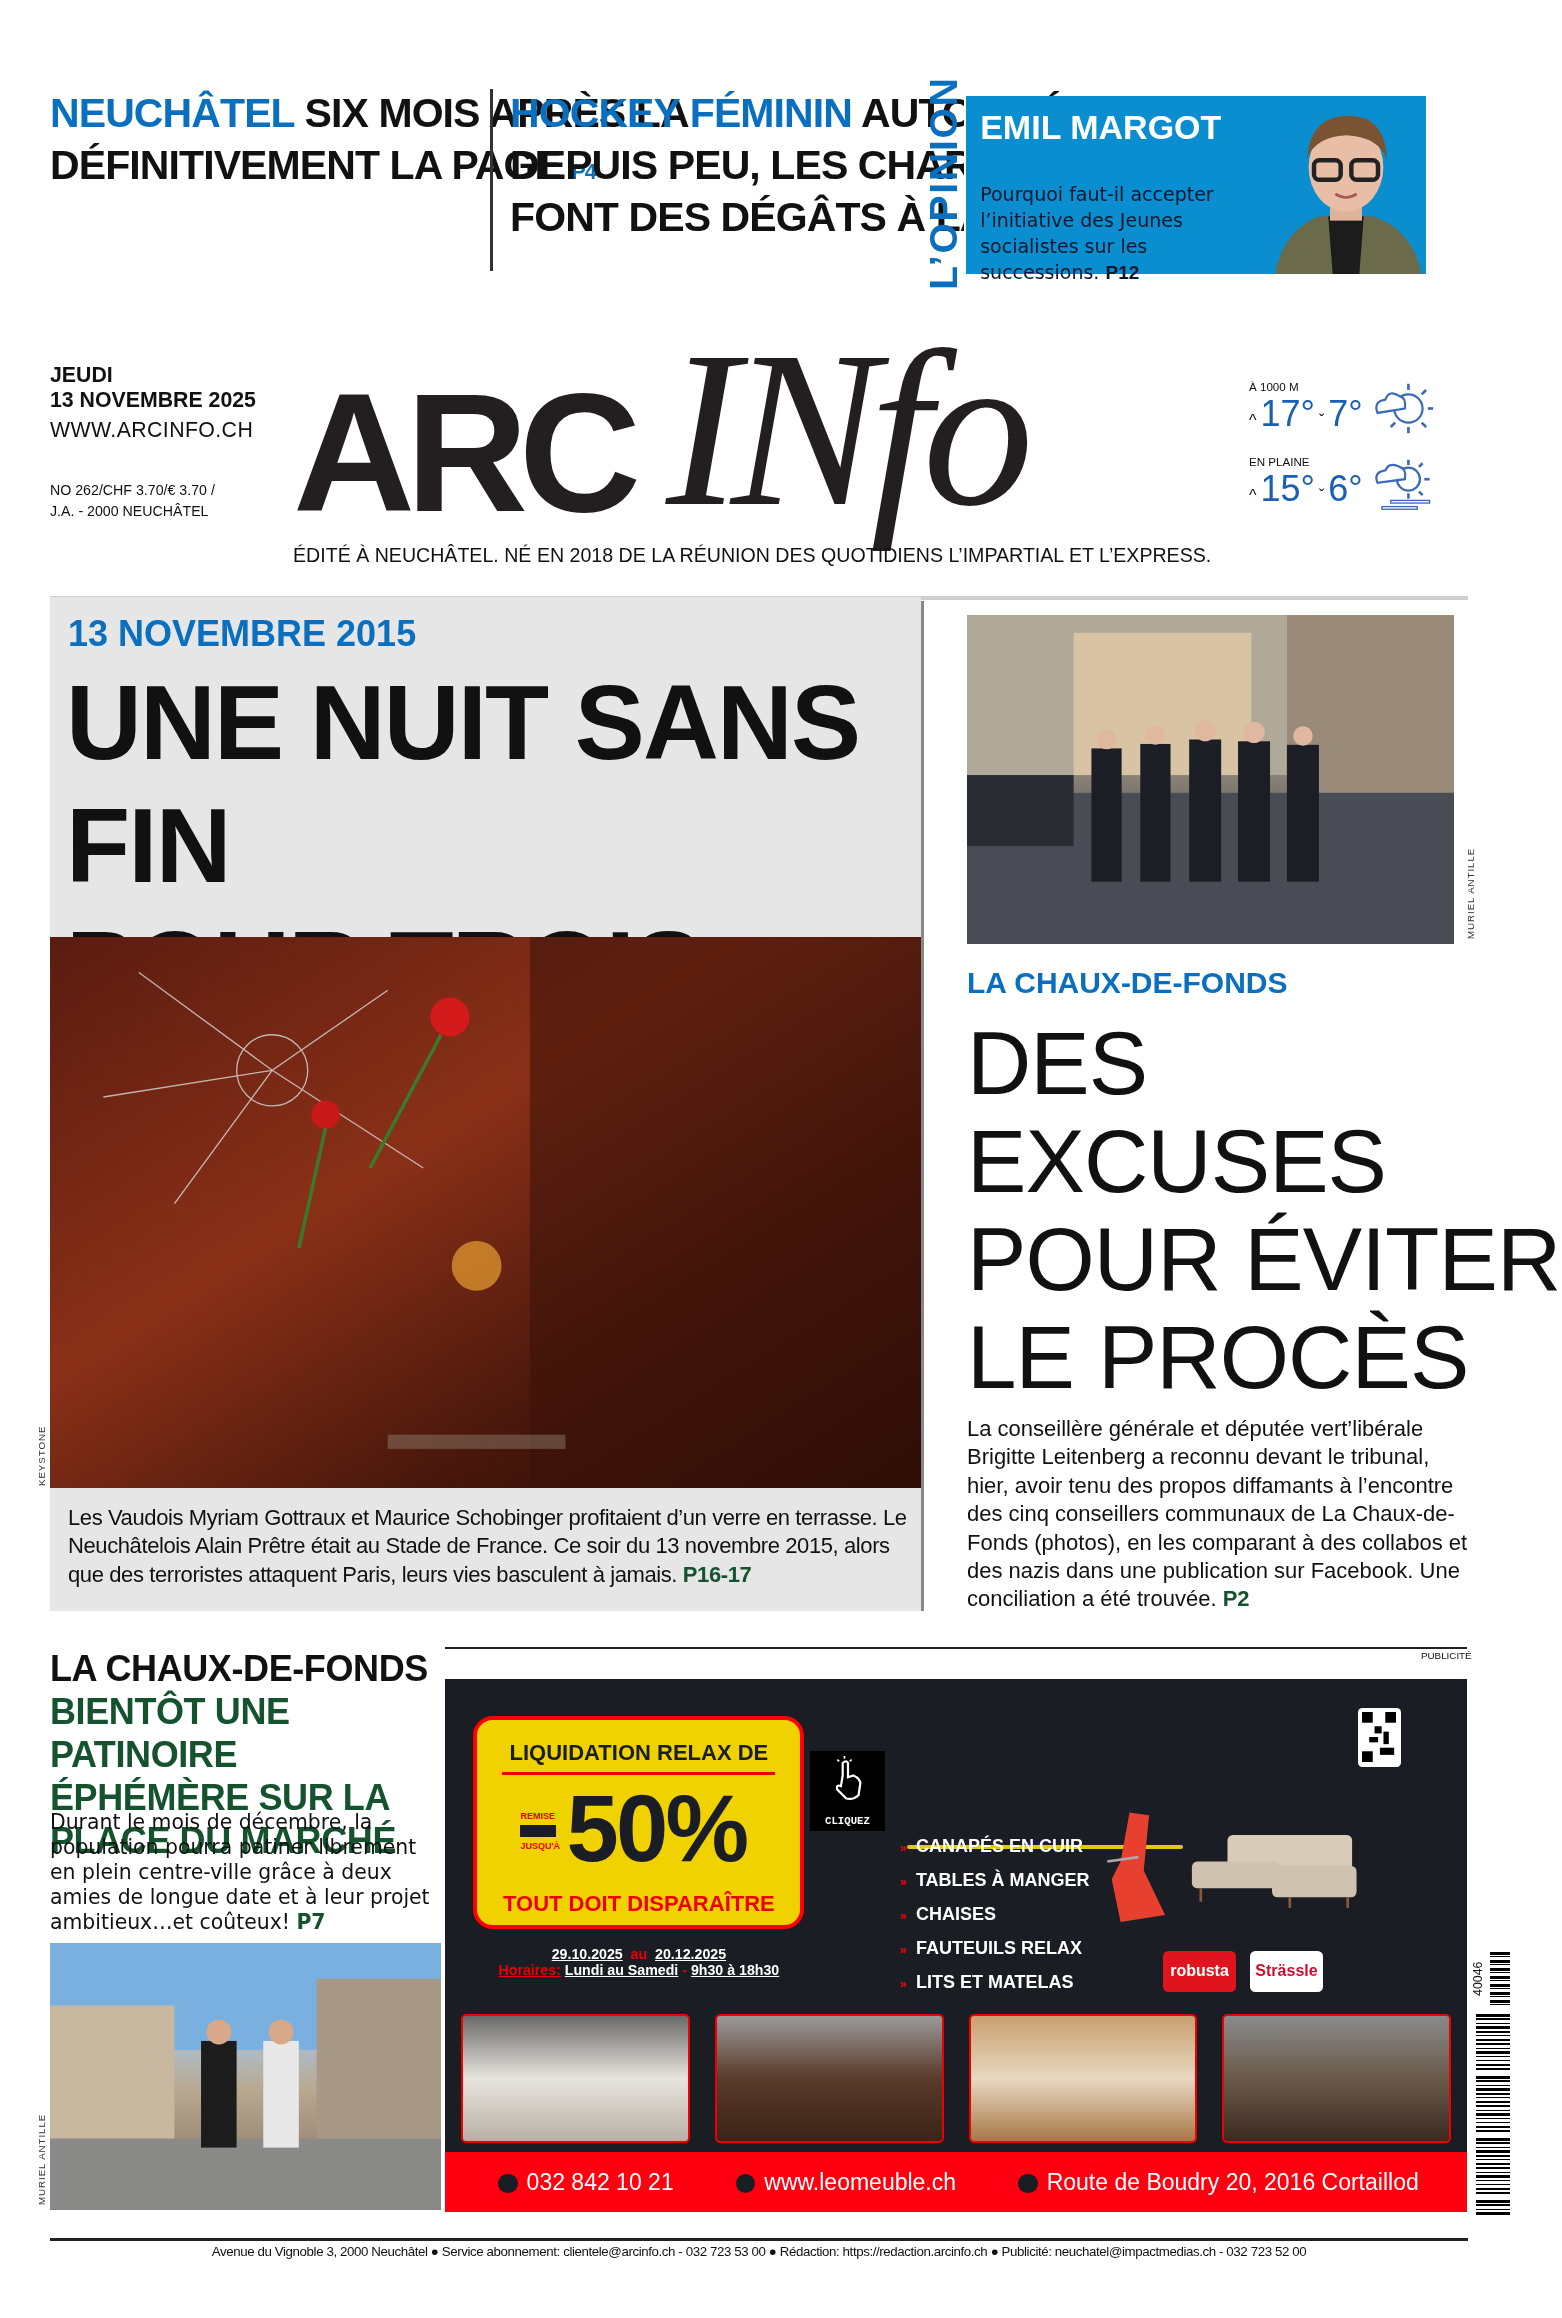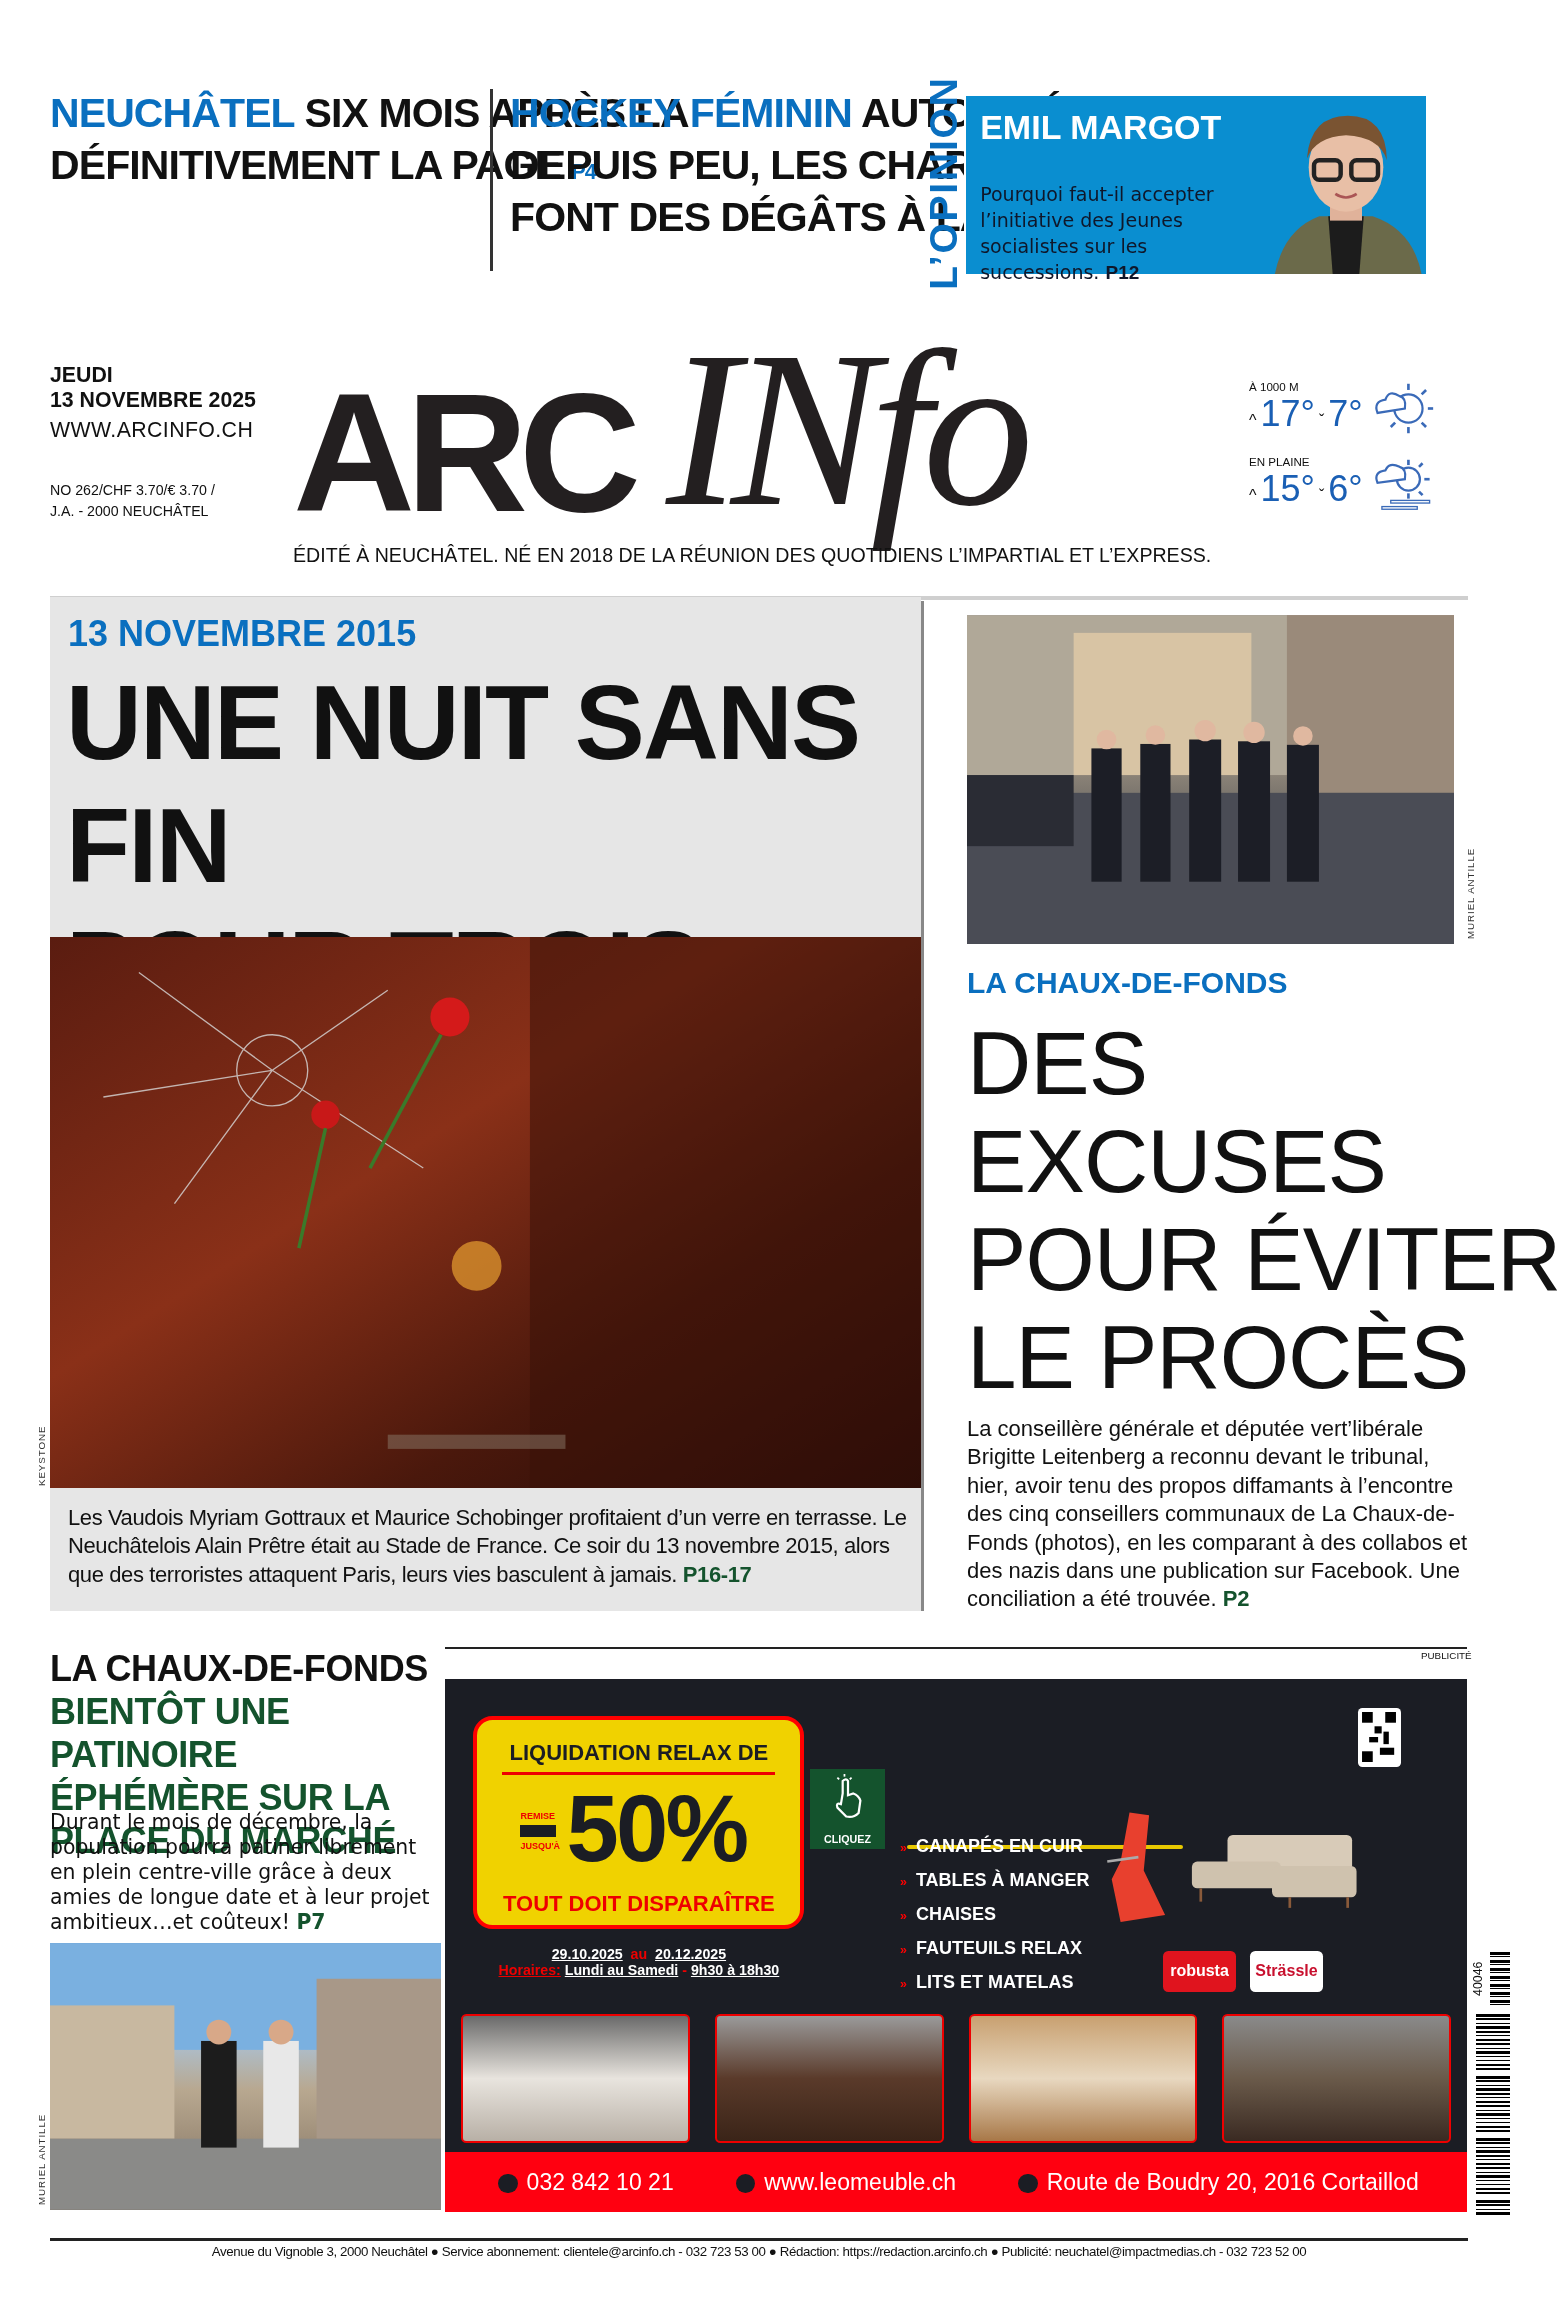--- a/index.html
+++ b/index.html
@@ -62,21 +62,21 @@
   .ad-promo { left: 28.4px; top: 37px; width: 331px; height: 213px; background: #f0d200; border: 4.4px solid #f00; border-radius: 19.6px; }
   .promo-top { left: 0; right: 0; top: 19.6px; text-align: center; font-size: 22px; font-weight: 900; color: #1b1d24; }
   .promo-rule { left: 25px; right: 25px; top: 52px; height: 2.7px; background: #e00; }
   .promo-pct { left: 89px; top: 60px; font-size: 94px; font-weight: 900; color: #1b1d24; letter-spacing: -2.7px; line-height: 98px; }
   .promo-small { left: 43px; font-size: 9px; font-weight: bold; color: #e00; }
   .promo-dash { left: 43px; top: 105px; width: 36px; height: 12.4px; background: #1b1d24; }
   .promo-bot { left: 0; right: 0; top: 171px; text-align: center; font-size: 22px; font-weight: 900; color: #e00; }
   .ad-dates { left: 28.4px; top: 267px; width: 331px; text-align: center; font-size: 14.2px; font-weight: bold; color: #fff; }
   .ad-dates u { text-decoration: underline; }
   .ad-dates .red { color: #e00; }
-  .cliquez { left: 365px; top: 90px; width: 75px; height: 80px; background: #14532d; color: #fff; }
+  .cliquez { left: 365px; top: 72px; width: 75px; height: 80px; background: #000000; color: #fff; font-family: Liberation Mono, monospace; }
   .cliquez .lbl { position: absolute; bottom: 3.6px; left: 0; right: 0; text-align: center; font-size: 10.7px; font-weight: bold; }
   .brand { left: 462px; top: 89px; font-size: 53px; font-weight: 900; color: #f00; letter-spacing: 1.8px; }
   .brand-rule { left: 462px; top: 166px; width: 276px; height: 4.4px; background: #e8c800; border-radius: 2.7px; }
   .qr { left: 913px; top: 29px; width: 43px; height: 59px; background: #fff; border-radius: 4.4px; padding: 4.4px; }
   .ad-list { left: 427px; top: 151px; margin-left: 28px; }
   .ad-list li { list-style: none; color: #fff; font-size: 18px; font-weight: bold; line-height: 32px; }
   .ad-list li .chev { color: #f00; margin-right: 9px; font-size: 12.4px; }
   .chair { left: 640px; top: 129px; width: 89px; height: 116px; }
   .sofa { left: 738px; top: 147px; width: 178px; height: 89px; }
   .badge-rob { left: 718px; top: 272px; width: 73px; height: 41px; background: #e0141e; border-radius: 5.3px; color: #fff; font-size: 16px; font-weight: bold; text-align: center; line-height: 39px; }

